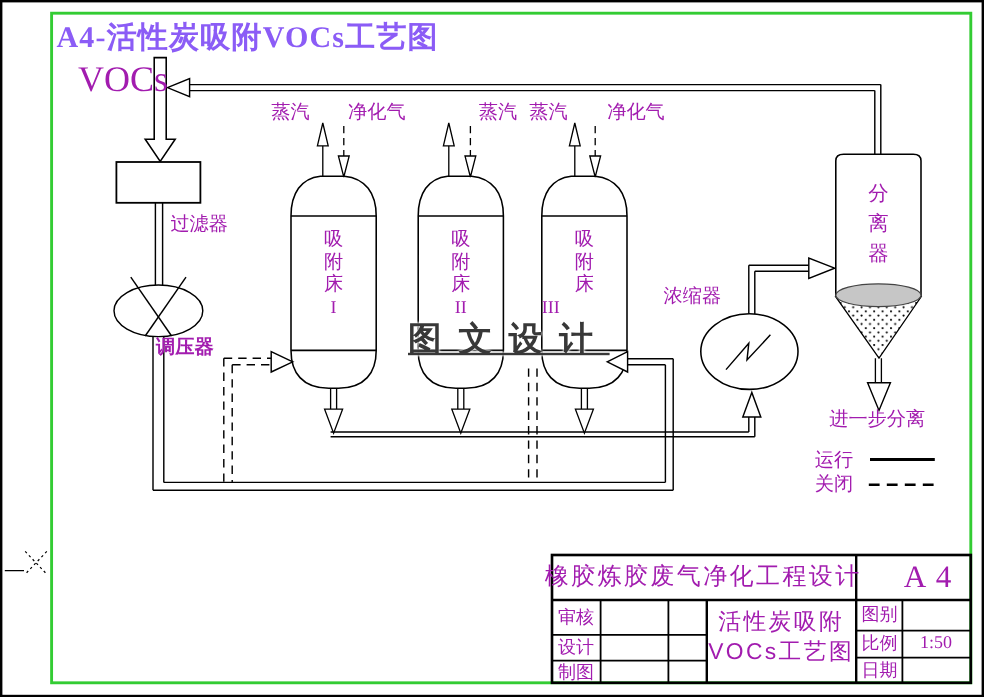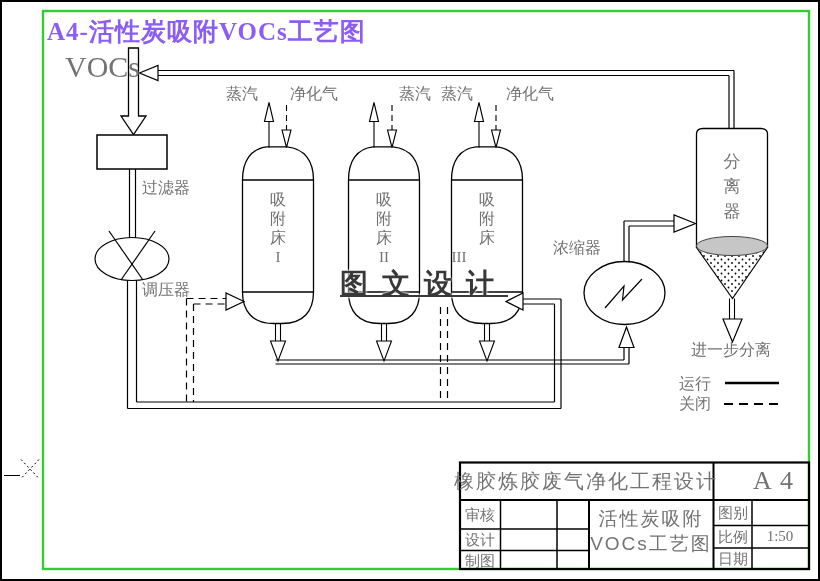--- a/index.html
+++ b/index.html
@@ -2,21 +2,21 @@
 <html><head>
 <meta charset="utf-8">
 <style>
   html,body{margin:0;padding:0;background:#fff;}
   .canvas{
     position:relative;width:820px;height:581px;box-sizing:border-box;
     border:2px solid #000;background:#fff;overflow:hidden;
     font-family:"Liberation Sans",sans-serif;
   }
   .canvas svg{position:absolute;left:0;top:0;}
-  .t{position:absolute;white-space:nowrap;color:#737373;line-height:1;}
+  .t{position:absolute;white-space:nowrap;color:#a21caf;line-height:1;}
   .cjk{font-family:"Liberation Sans",sans-serif;}
   .red-title{font-size:25px;font-weight:bold;color:#8b5cf6;letter-spacing:1px;font-family:"Liberation Serif",serif;}
   .vocs{font-size:30px;font-family:"Liberation Serif",serif;}
   .lbl{font-size:16px;}
   .ctr{transform:translateX(-50%);}
   .bedch{font-size:16px;transform:translateX(-50%);}
   .numeral{font-family:"Liberation Serif",serif;font-size:15px;transform:translateX(-50%);}
   .sep-ch{font-size:17px;transform:translateX(-50%);}
   .watermark{font-size:28px;font-weight:600;letter-spacing:14px;color:#383838;
     font-family:"Liberation Serif",serif;text-shadow:0 0 3px #fff,0 0 2px #fff;z-index:5;text-decoration:underline;}
@@ -192,21 +192,21 @@
 <div class="t red-title" style="left:45px;top:17px;">A4-活性炭吸附VOCs工艺图</div>
 <div class="t vocs" style="left:63px;top:50px;">VOCs</div>
 
 <div class="t lbl cjk" style="left:224px;top:84px;">蒸汽</div>
 <div class="t lbl cjk" style="left:288px;top:84px;">净化气</div>
 <div class="t lbl cjk" style="left:397px;top:84px;">蒸汽</div>
 <div class="t lbl cjk" style="left:439px;top:84px;">蒸汽</div>
 <div class="t lbl cjk" style="left:504px;top:84px;">净化气</div>
 
 <div class="t lbl cjk" style="left:140px;top:178px;">过滤器</div>
-<div class="t lbl cjk" style="left:140px;top:280px;">调压器</div>
+<div class="t lbl cjk" style="left:128px;top:280px;font-weight:bold;">调压器</div>
 <div class="t lbl cjk" style="left:551px;top:238px;">浓缩器</div>
 
 <div class="t bedch" style="left:276px;top:190px;">吸</div>
 <div class="t bedch" style="left:276px;top:209px;">附</div>
 <div class="t bedch" style="left:276px;top:228px;">床</div>
 <div class="t numeral" style="left:276px;top:248px;">I</div>
 
 <div class="t bedch" style="left:382px;top:190px;">吸</div>
 <div class="t bedch" style="left:382px;top:209px;">附</div>
 <div class="t bedch" style="left:382px;top:228px;">床</div>

